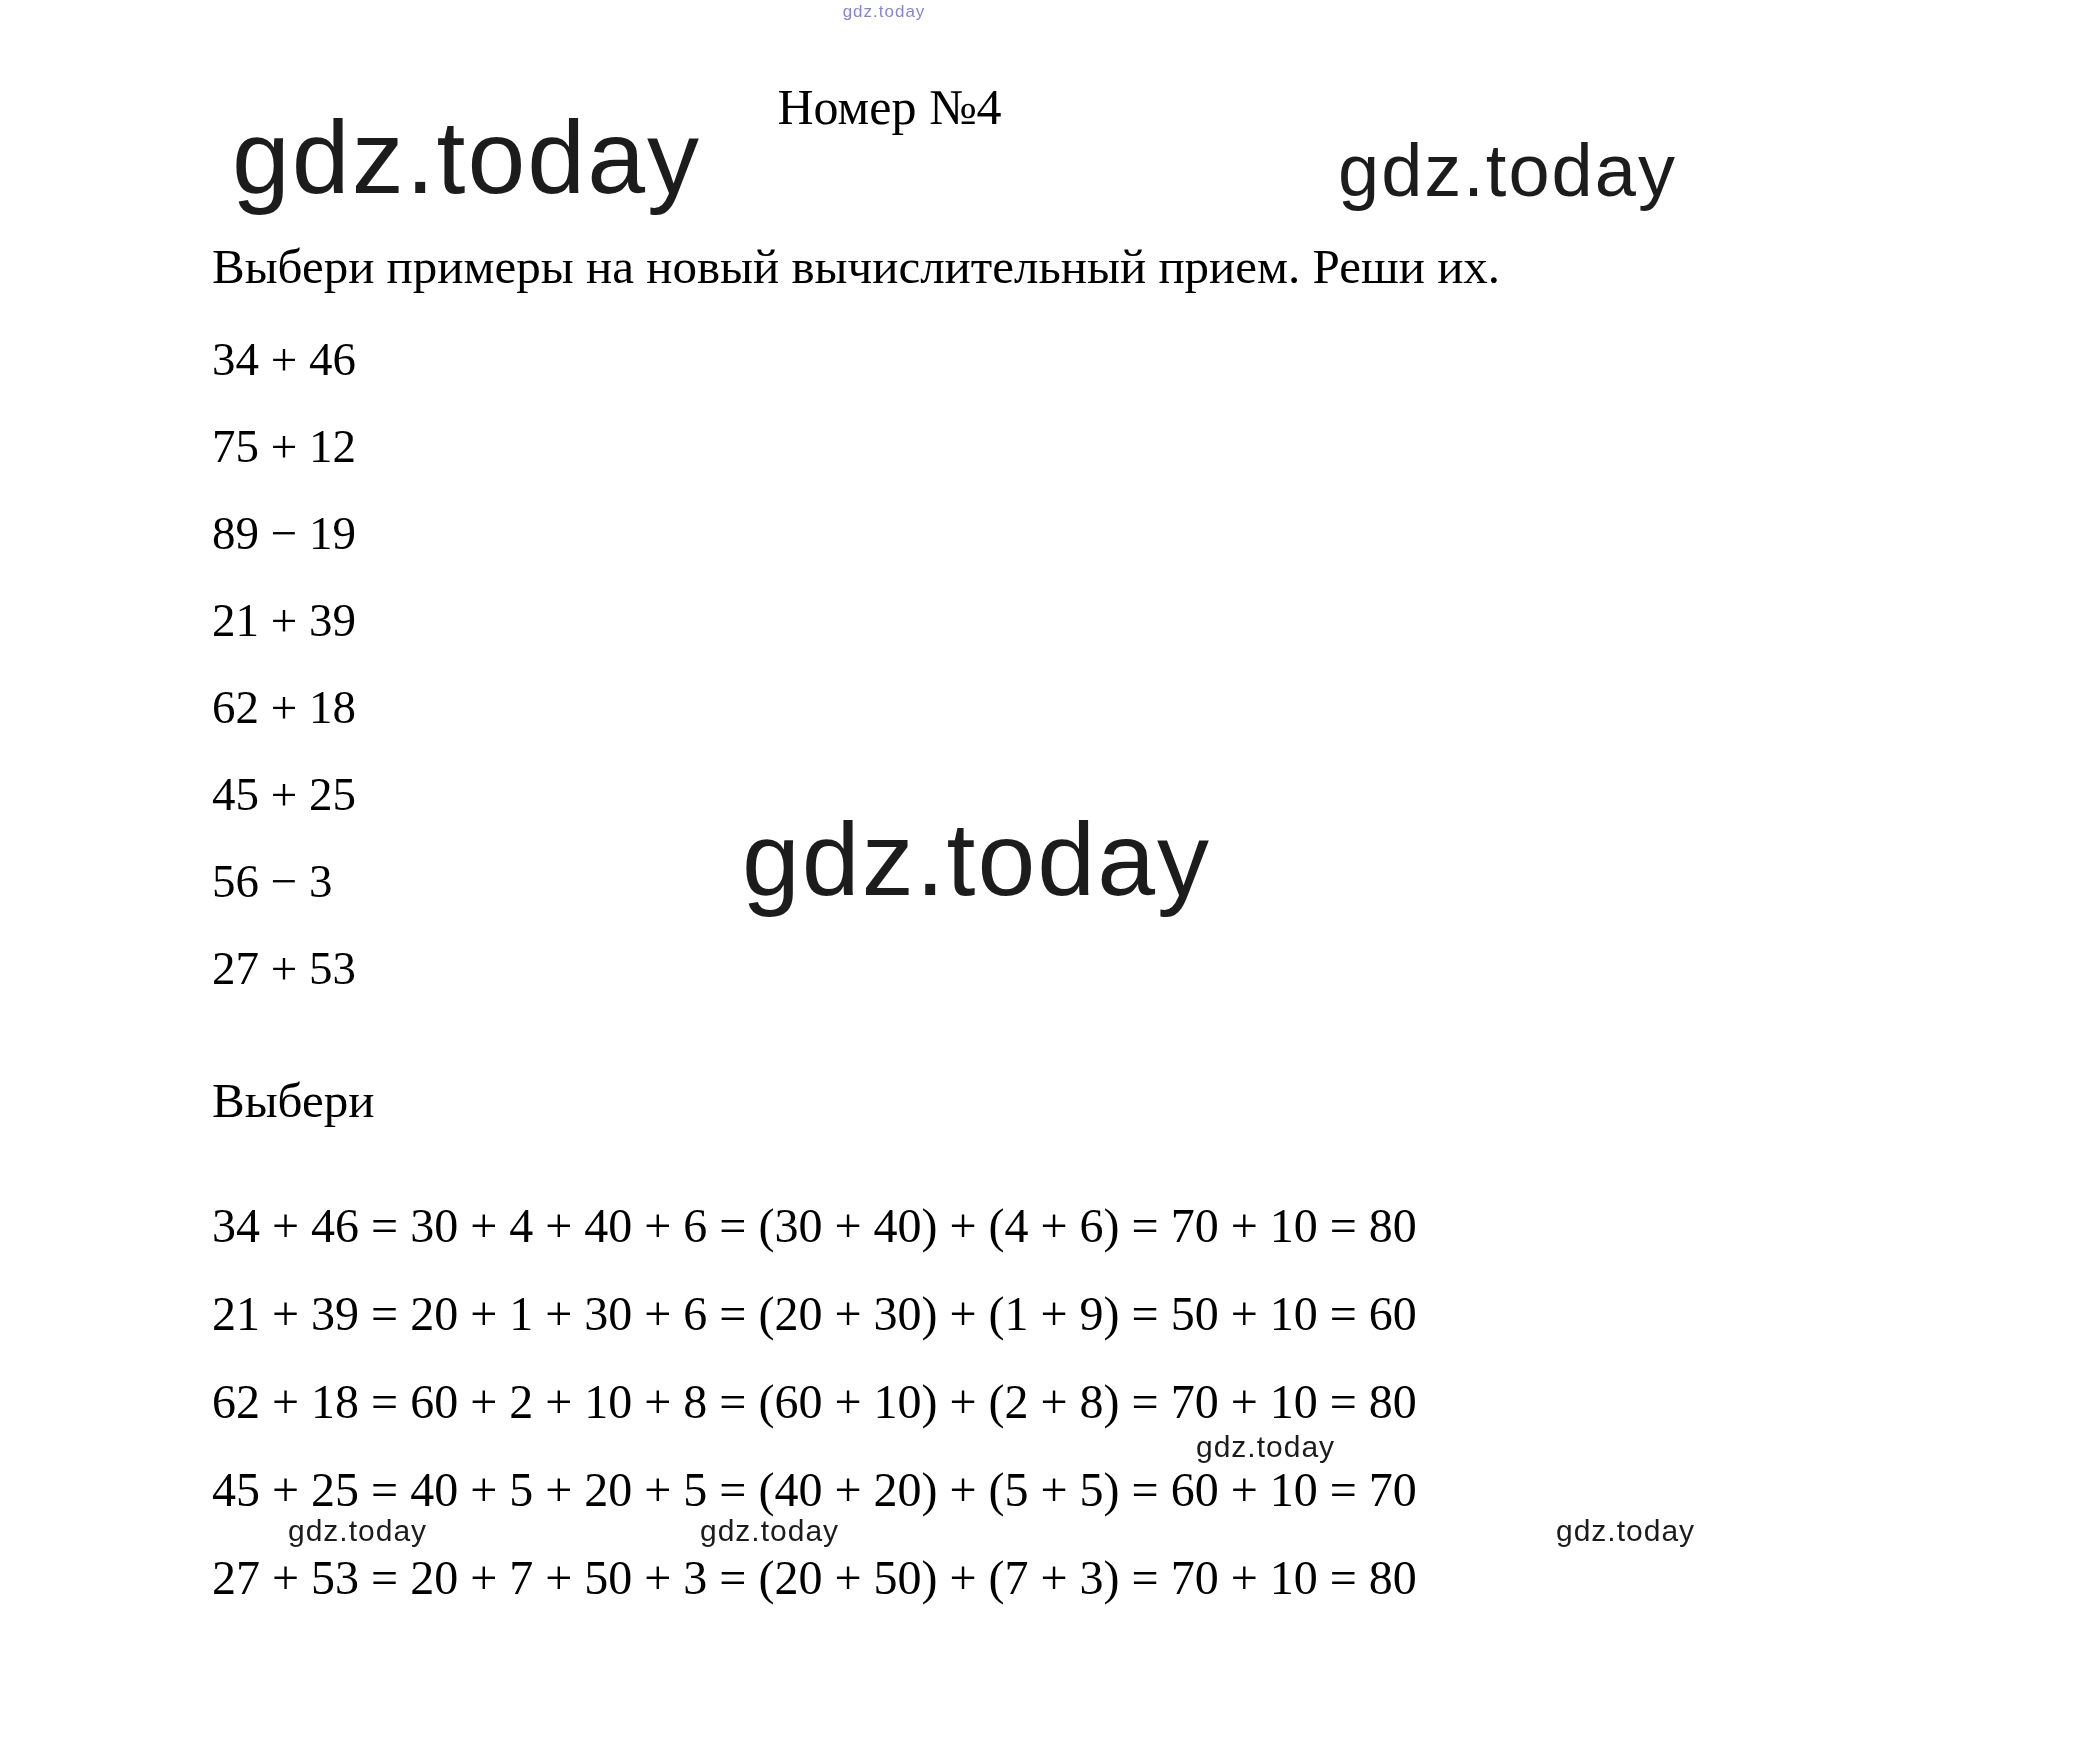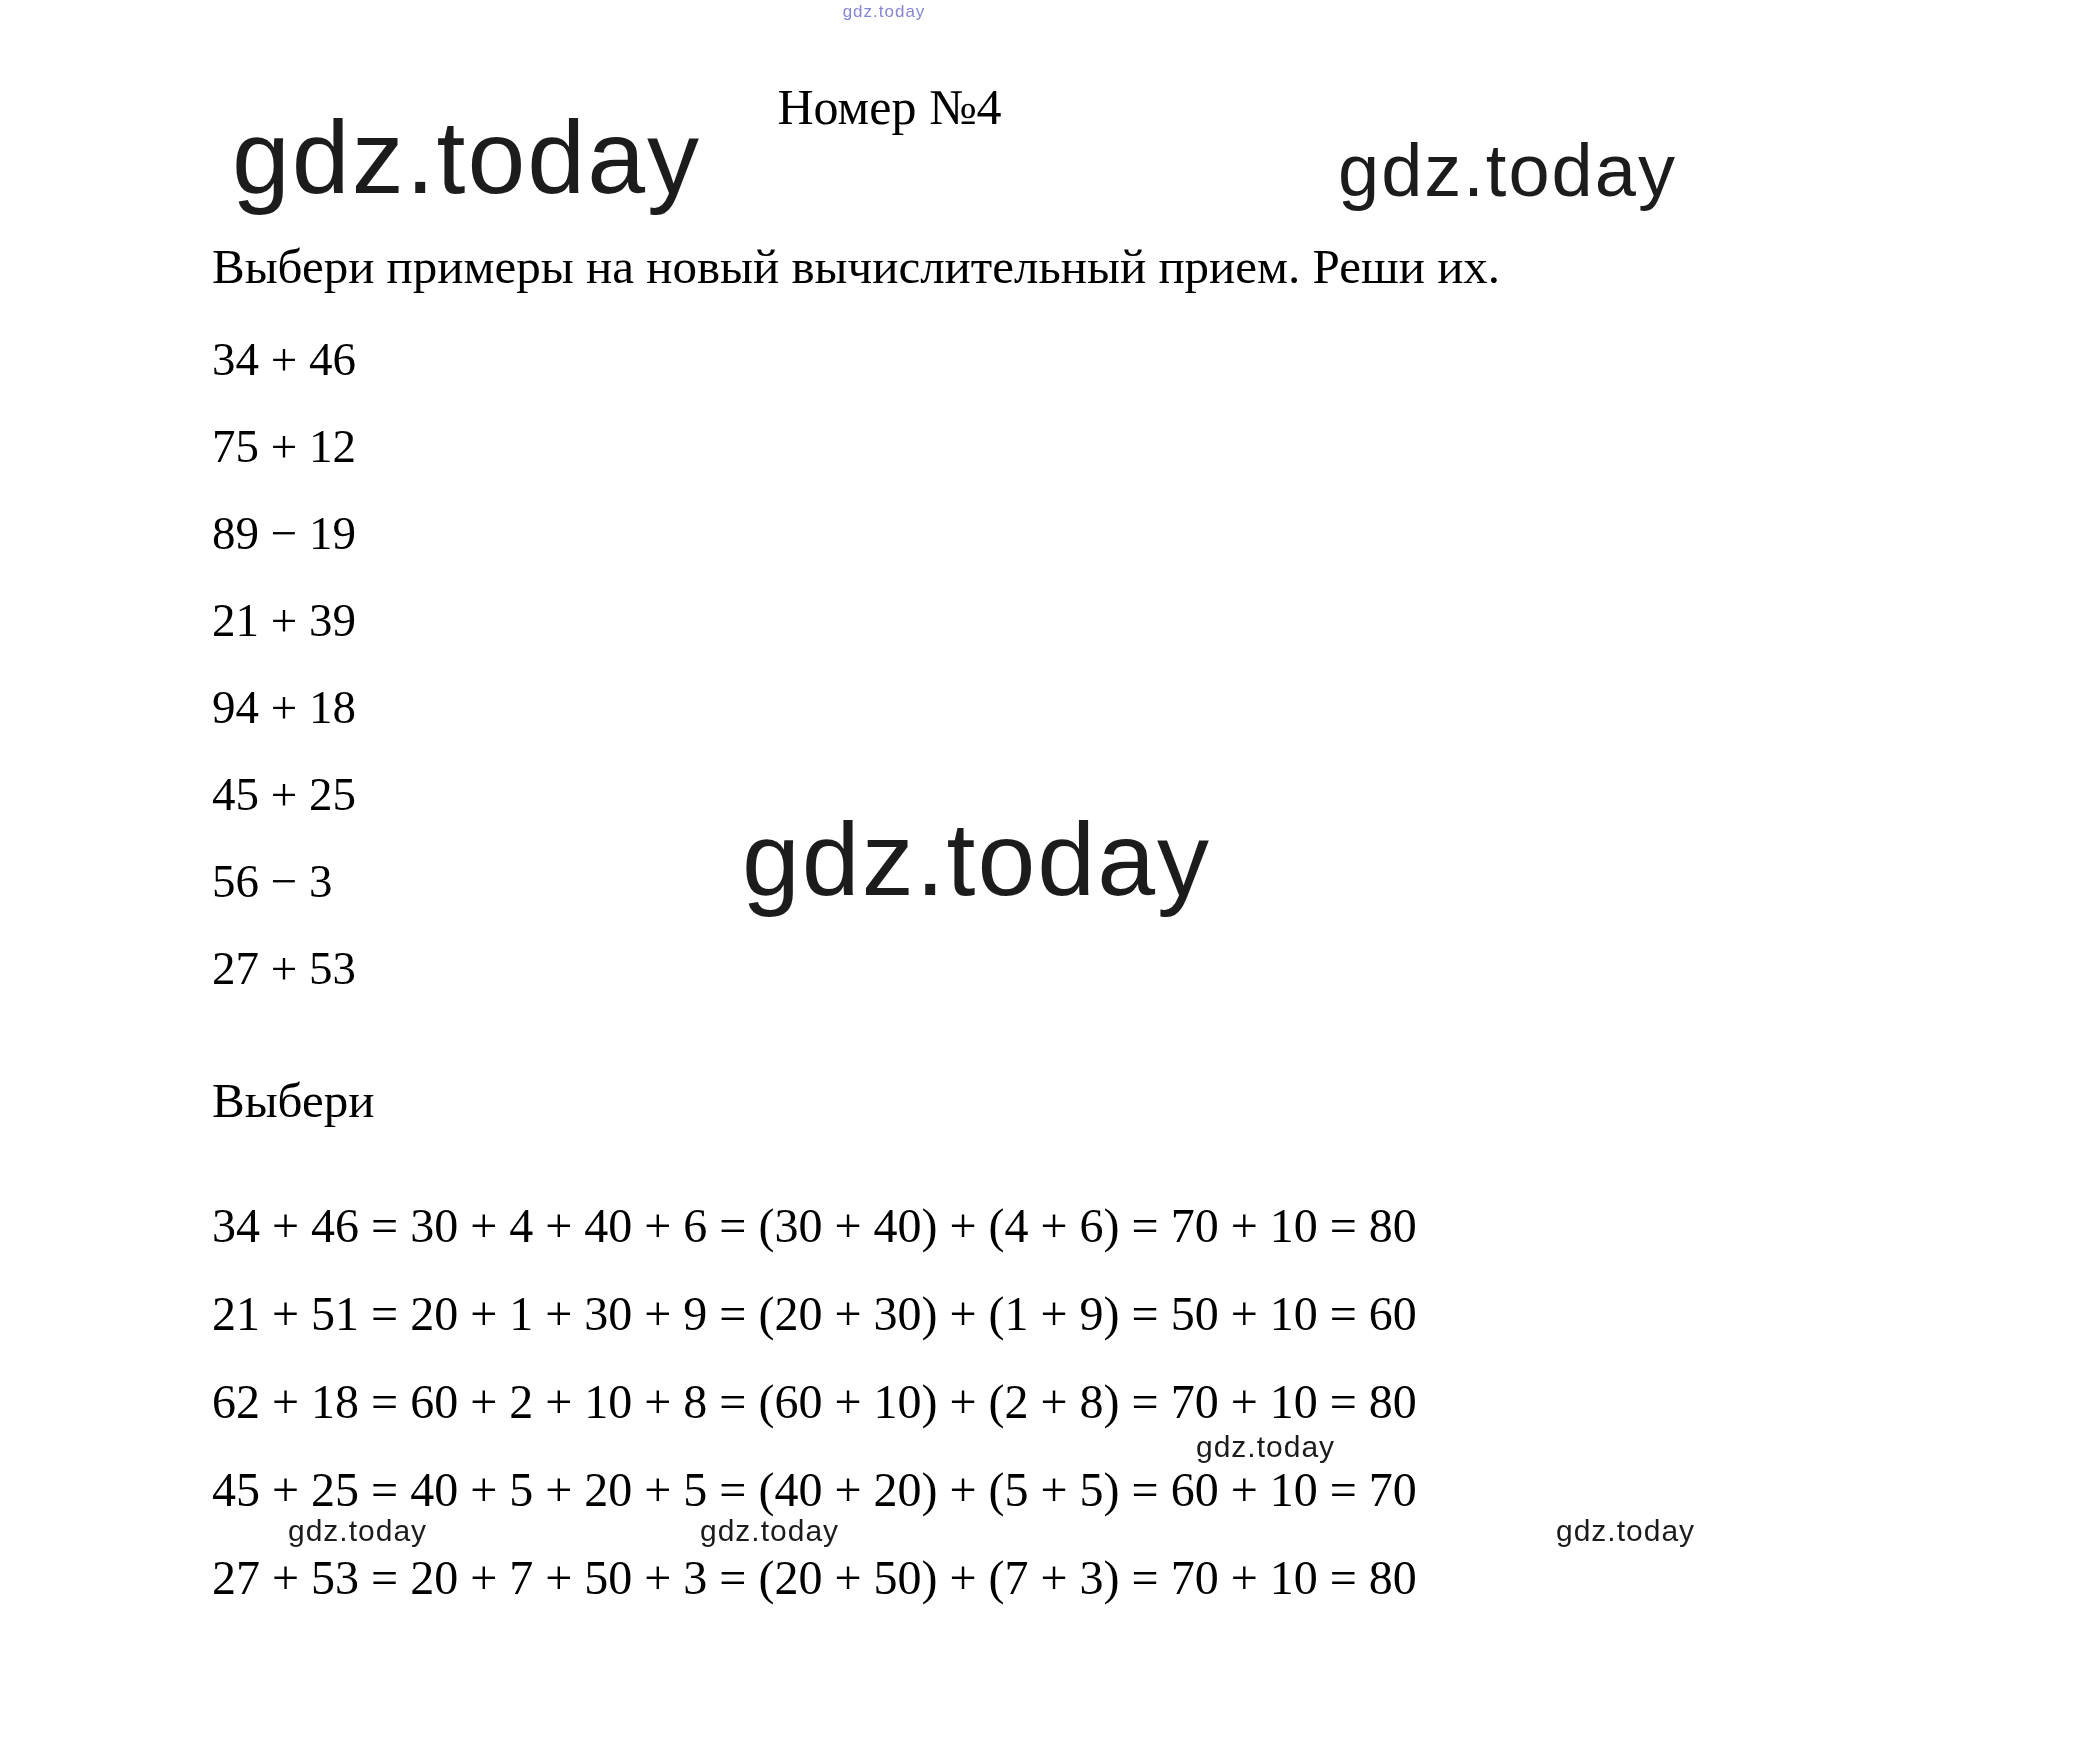--- a/index.html
+++ b/index.html
@@ -75,26 +75,26 @@
   <div class="abs wm wm-small" style="left:1556px; top:1514px;">gdz.today</div>
 
   <div class="abs title">Номер №4</div>
 
   <div class="abs task">Выбери примеры на новый вычислительный прием. Реши их.</div>
 
   <div class="abs example" style="top:332px;">34 + 46</div>
   <div class="abs example" style="top:419px;">75 + 12</div>
   <div class="abs example" style="top:506px;">89 − 19</div>
   <div class="abs example" style="top:593px;">21 + 39</div>
-  <div class="abs example" style="top:680px;">94 + 18</div>
+  <div class="abs example" style="top:680px;">62 + 18</div>
   <div class="abs example" style="top:767px;">45 + 25</div>
   <div class="abs example" style="top:854px;">56 − 3</div>
   <div class="abs example" style="top:941px;">27 + 53</div>
 
   <div class="abs solution-heading">Выбери</div>
 
   <div class="abs solution-line" style="top:1198px;">34 + 46 = 30 + 4 + 40 + 6 = (30 + 40) + (4 + 6) = 70 + 10 = 80</div>
-  <div class="abs solution-line" style="top:1286px;">21 + 51 = 20 + 1 + 30 + 9 = (20 + 30) + (1 + 9) = 50 + 10 = 60</div>
+  <div class="abs solution-line" style="top:1286px;">21 + 39 = 20 + 1 + 30 + 6 = (20 + 30) + (1 + 9) = 50 + 10 = 60</div>
   <div class="abs solution-line" style="top:1374px;">62 + 18 = 60 + 2 + 10 + 8 = (60 + 10) + (2 + 8) = 70 + 10 = 80</div>
   <div class="abs solution-line" style="top:1462px;">45 + 25 = 40 + 5 + 20 + 5 = (40 + 20) + (5 + 5) = 60 + 10 = 70</div>
   <div class="abs solution-line" style="top:1550px;">27 + 53 = 20 + 7 + 50 + 3 = (20 + 50) + (7 + 3) = 70 + 10 = 80</div>
 
 </div>
 
 </body></html>

